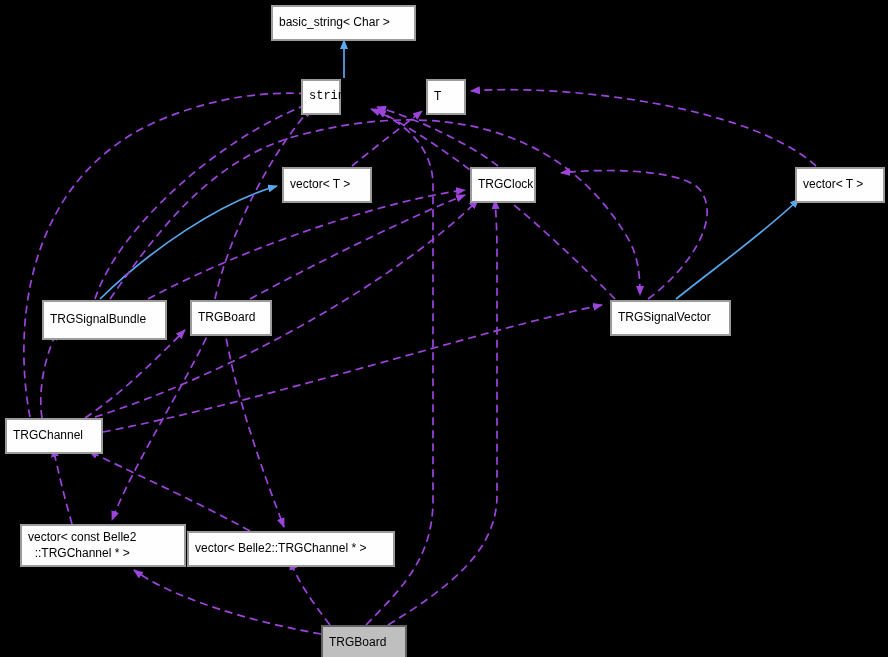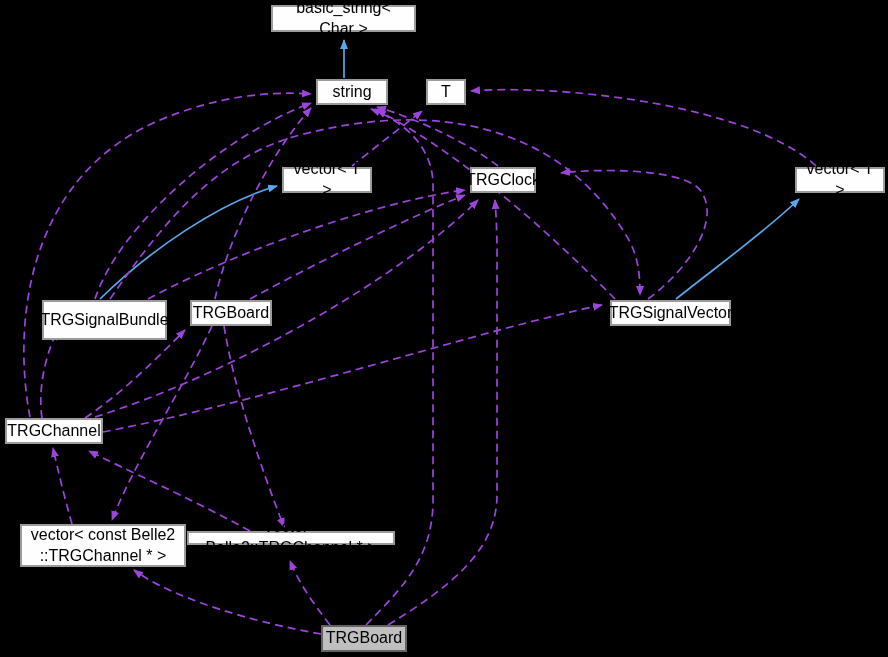--- a/index.html
+++ b/index.html
@@ -4,23 +4,23 @@
 <style>
   html,body{margin:0;padding:0;background:#000;}
   #stage{
     position:relative;width:888px;height:657px;background:#000;overflow:hidden;
     font-family:"Liberation Sans","DejaVu Sans",sans-serif;
   }
   #edges{position:absolute;left:0;top:0;width:888px;height:657px;}
   .node{
     position:absolute;box-sizing:border-box;
     background:#fefefe;border:2px solid #9b9b9b;color:#000;
-    display:flex;align-items:center;justify-content:center;
-    font-size:16px;line-height:1.3;text-align:center;
-    white-space:pre-line;padding:5px 6px;cursor:pointer;
+    display:flex;align-items:center;justify-content:flex-start;
+    font-size:12px;line-height:1.3;text-align:center;
+    white-space:pre-line;padding:16px 6px;cursor:pointer;
   }
   .node.focus{background:#bfbfbf;border-color:#636363;}
 </style>
 </head>
 <body>
 
 <div id="stage">
 
   <svg id="edges" viewBox="0 0 888 657" xmlns="http://www.w3.org/2000/svg">
     <defs>
@@ -62,21 +62,21 @@
       <path d="M42,418 C38,391 44,359 57,331" marker-end="url(#arrP)"></path>
       <path d="M321,634 C252,622 172,598 134,570" marker-end="url(#arrP)"></path>
       <path d="M330,625 C312,602 298,581 290,561" marker-end="url(#arrP)"></path>
     </g>
   </svg>
 
   <div class="node" style="left:271px;top:5px;width:145px;height:27px;">
     <span>basic_string&lt; Char &gt;</span>
   </div>
 
-  <div class="node" style="left:316px;top:79px;width:72px;height:26px;">
+  <div class="node" style="left:301px;top:79px;width:40px;height:26px;font-family:Liberation Mono, monospace;">
     <span>string</span>
   </div>
 
   <div class="node" style="left:426px;top:79px;width:40px;height:26px;">
     <span>T</span>
   </div>
 
   <div class="node" style="left:282px;top:167px;width:90px;height:26px;">
     <span>vector&lt; T &gt;</span>
   </div>

